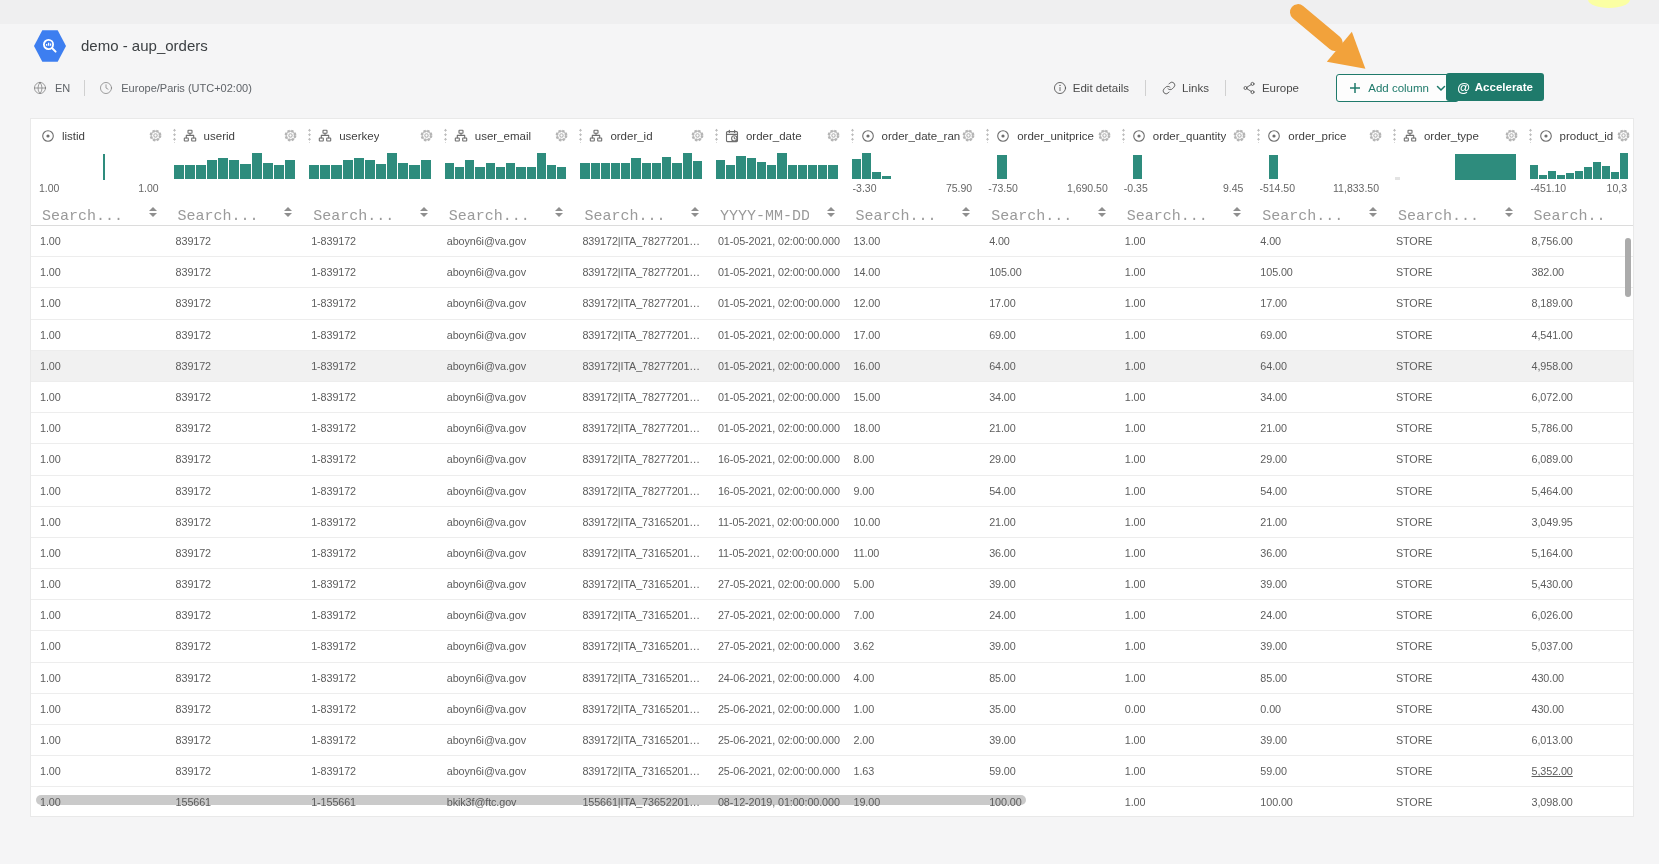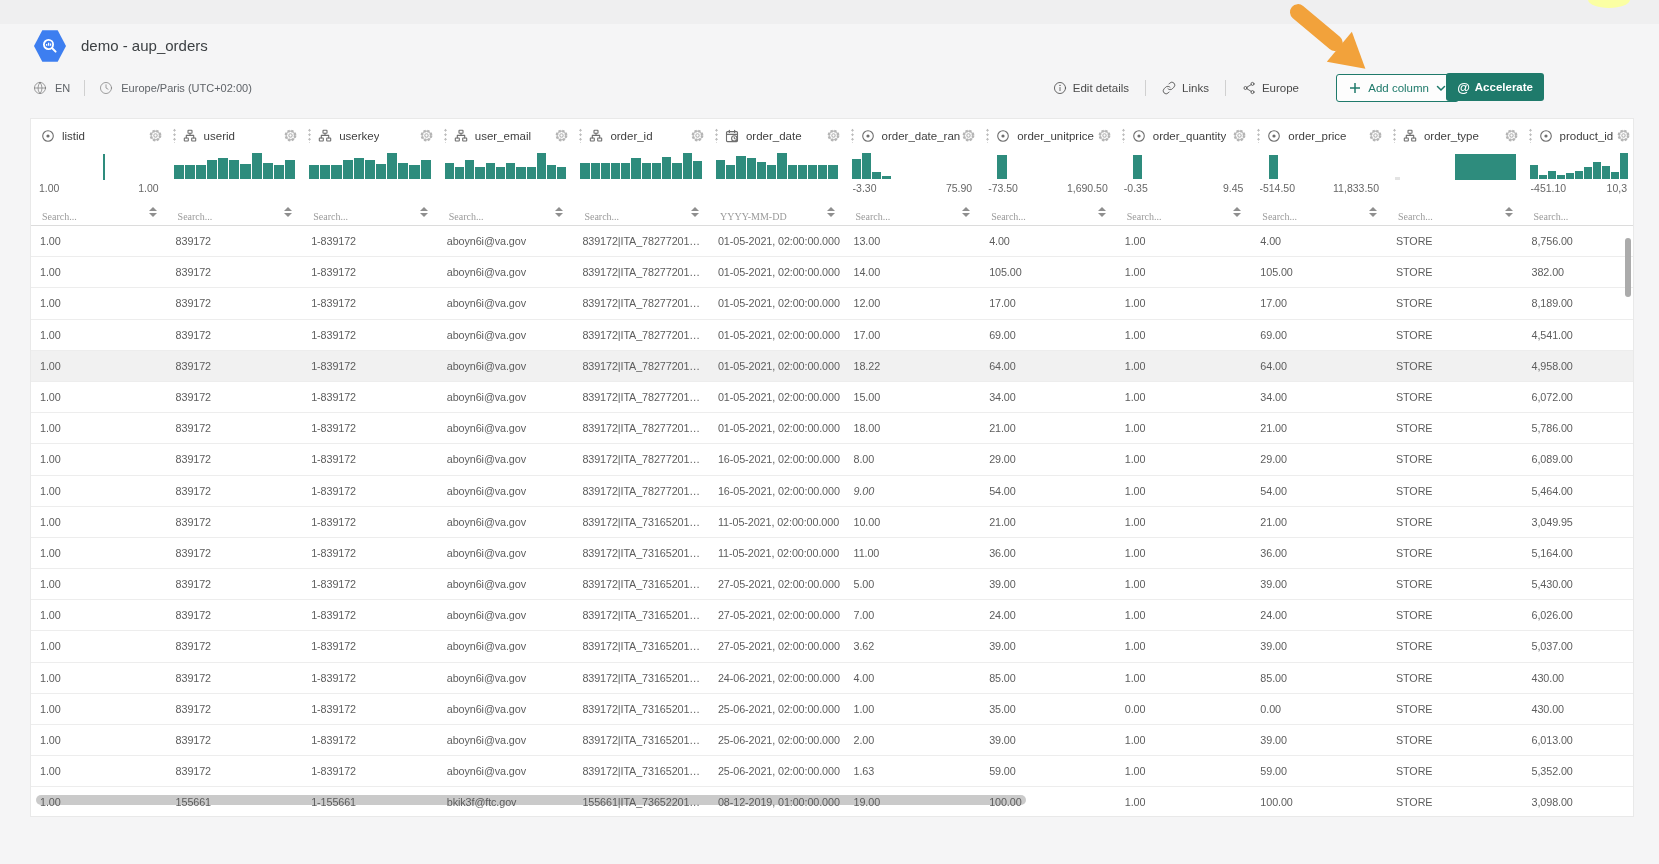--- a/index.html
+++ b/index.html
@@ -46,22 +46,22 @@
   .hdr-gear{margin-left:auto;margin-right:4px;flex:none;}
   .hist-row{position:relative;height:29px;display:flex;}
   .hist-cell{position:relative;flex:none;box-sizing:border-box;padding:0 7px;}
   .bars{display:flex;align-items:flex-end;gap:1px;height:27px;}
   .bar{flex:1;background:var(--teal);}
   .minmax-row{position:relative;height:18px;}
   .mm{position:absolute;font-size:10.5px;color:#666;top:1px;white-space:nowrap;}
   .search-row{position:relative;height:26px;display:flex;border-bottom:1px solid #dcdcdc;}
   .search-cell{position:relative;flex:none;box-sizing:border-box;display:flex;align-items:center;
     padding-left:9px;}
-  .search-cell input{border:none;outline:none;background:transparent;font-size:10px;color:#444;
-    width:70%;font-family:Liberation Serif, serif;margin-top:8px;}
+  .search-cell input{border:none;outline:none;background:transparent;font-size:15px;color:#444;
+    width:70%;font-family:Liberation Mono, monospace;margin-top:8px;}
   .search-cell input::placeholder{color:#9a9a9a;}
   .sorter{margin-left:auto;margin-right:10px;display:flex;flex-direction:column;gap:2px;flex:none;cursor:pointer;}
   .sorter .tri-up{width:0;height:0;border-left:4px solid transparent;border-right:4px solid transparent;
     border-bottom:4px solid #8f8f8f;}
   .sorter .tri-dn{width:0;height:0;border-left:4px solid transparent;border-right:4px solid transparent;
     border-top:4px solid #8f8f8f;}
   .rows{position:relative;}
   .trow{display:flex;height:31.2px;box-sizing:border-box;border-bottom:1px solid #ededed;background:#fff;}
   .trow.hl{background:#f1f1f1;}
   .tcell{flex:none;box-sizing:border-box;padding-left:9px;padding-right:3px;font-size:10.8px;
@@ -643,21 +643,21 @@
         <div class="tcell" style="width: 135.6px;">STORE</div>
         <div class="tcell" style="width: 112.4px;">4,541.00</div>
       </div>
       <div class="trow hl">
         <div class="tcell" style="width: 135.6px;">1.00</div>
         <div class="tcell" style="width: 135.6px;">839172</div>
         <div class="tcell" style="width: 135.6px;">1-839172</div>
         <div class="tcell" style="width: 135.6px;">aboyn6i@va.gov</div>
         <div class="tcell" style="width: 135.6px;">839172|ITA_7827720190905...</div>
         <div class="tcell" style="width: 135.6px;">01-05-2021, 02:00:00.000</div>
-        <div class="tcell" style="width: 135.6px;">18.22</div>
+        <div class="tcell" style="width: 135.6px;">16.00</div>
         <div class="tcell" style="width: 135.6px;">64.00</div>
         <div class="tcell" style="width: 135.6px;">1.00</div>
         <div class="tcell" style="width: 135.6px;">64.00</div>
         <div class="tcell" style="width: 135.6px;">STORE</div>
         <div class="tcell" style="width: 112.4px;">4,958.00</div>
       </div>
       <div class="trow">
         <div class="tcell" style="width: 135.6px;">1.00</div>
         <div class="tcell" style="width: 135.6px;">839172</div>
         <div class="tcell" style="width: 135.6px;">1-839172</div>
@@ -699,21 +699,21 @@
         <div class="tcell" style="width: 135.6px;">STORE</div>
         <div class="tcell" style="width: 112.4px;">6,089.00</div>
       </div>
       <div class="trow">
         <div class="tcell" style="width: 135.6px;">1.00</div>
         <div class="tcell" style="width: 135.6px;">839172</div>
         <div class="tcell" style="width: 135.6px;">1-839172</div>
         <div class="tcell" style="width: 135.6px;">aboyn6i@va.gov</div>
         <div class="tcell" style="width: 135.6px;">839172|ITA_7827720190920...</div>
         <div class="tcell" style="width: 135.6px;">16-05-2021, 02:00:00.000</div>
-        <div class="tcell" style="width: 135.6px; font-style: italic;">9.00</div>
+        <div class="tcell" style="width: 135.6px;">9.00</div>
         <div class="tcell" style="width: 135.6px;">54.00</div>
         <div class="tcell" style="width: 135.6px;">1.00</div>
         <div class="tcell" style="width: 135.6px;">54.00</div>
         <div class="tcell" style="width: 135.6px;">STORE</div>
         <div class="tcell" style="width: 112.4px;">5,464.00</div>
       </div>
       <div class="trow">
         <div class="tcell" style="width: 135.6px;">1.00</div>
         <div class="tcell" style="width: 135.6px;">839172</div>
         <div class="tcell" style="width: 135.6px;">1-839172</div>
@@ -830,21 +830,21 @@
         <div class="tcell" style="width: 135.6px;">839172</div>
         <div class="tcell" style="width: 135.6px;">1-839172</div>
         <div class="tcell" style="width: 135.6px;">aboyn6i@va.gov</div>
         <div class="tcell" style="width: 135.6px;">839172|ITA_7316520191030...</div>
         <div class="tcell" style="width: 135.6px;">25-06-2021, 02:00:00.000</div>
         <div class="tcell" style="width: 135.6px;">1.63</div>
         <div class="tcell" style="width: 135.6px;">59.00</div>
         <div class="tcell" style="width: 135.6px;">1.00</div>
         <div class="tcell" style="width: 135.6px;">59.00</div>
         <div class="tcell" style="width: 135.6px;">STORE</div>
-        <div class="tcell" style="width: 112.4px;">5,352.00</div>
+        <div class="tcell" style="width: 112.4px; text-decoration: underline;">5,352.00</div>
       </div>
       <div class="trow">
         <div class="tcell" style="width: 135.6px;">1.00</div>
         <div class="tcell" style="width: 135.6px;">155661</div>
         <div class="tcell" style="width: 135.6px;">1-155661</div>
         <div class="tcell" style="width: 135.6px;">bkik3f@ftc.gov</div>
         <div class="tcell" style="width: 135.6px;">155661|ITA_7365220180413</div>
         <div class="tcell" style="width: 135.6px;">08-12-2019, 01:00:00.000</div>
         <div class="tcell" style="width: 135.6px;">19.00</div>
         <div class="tcell" style="width: 135.6px;">100.00</div>

